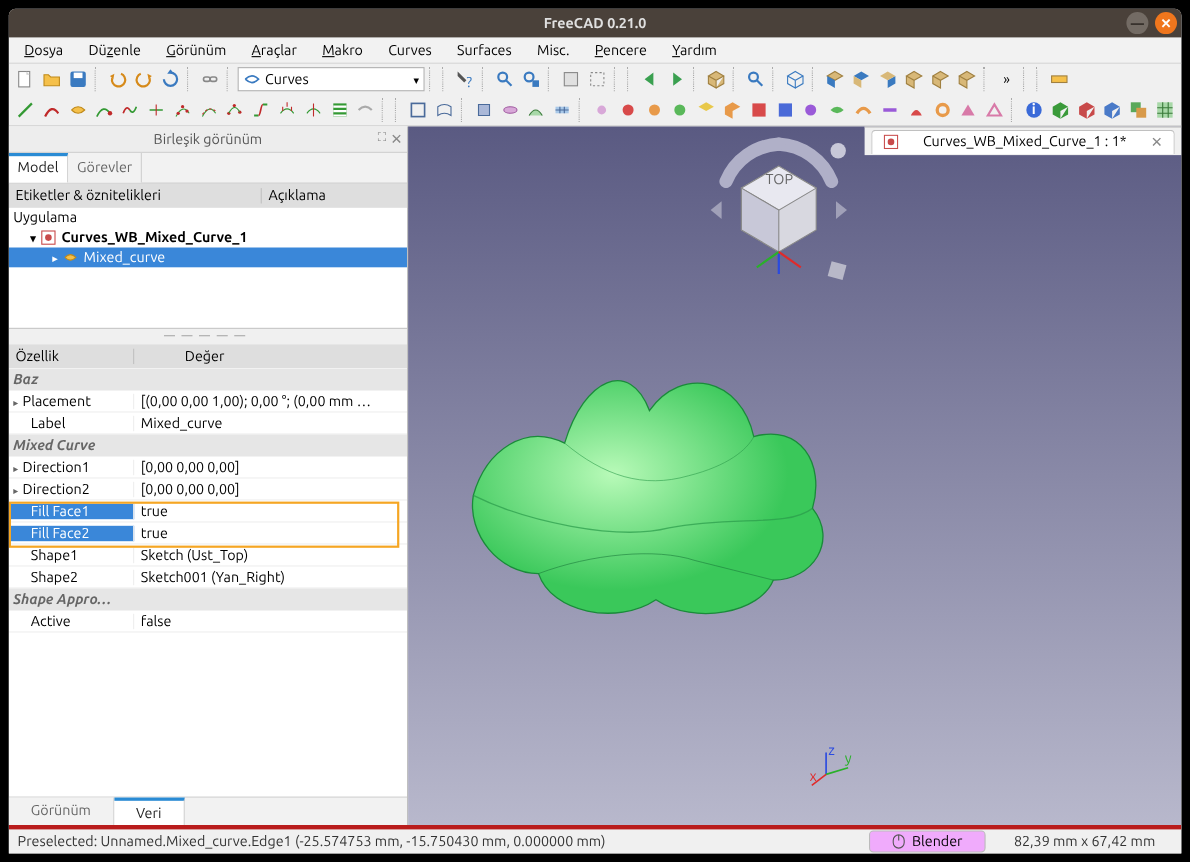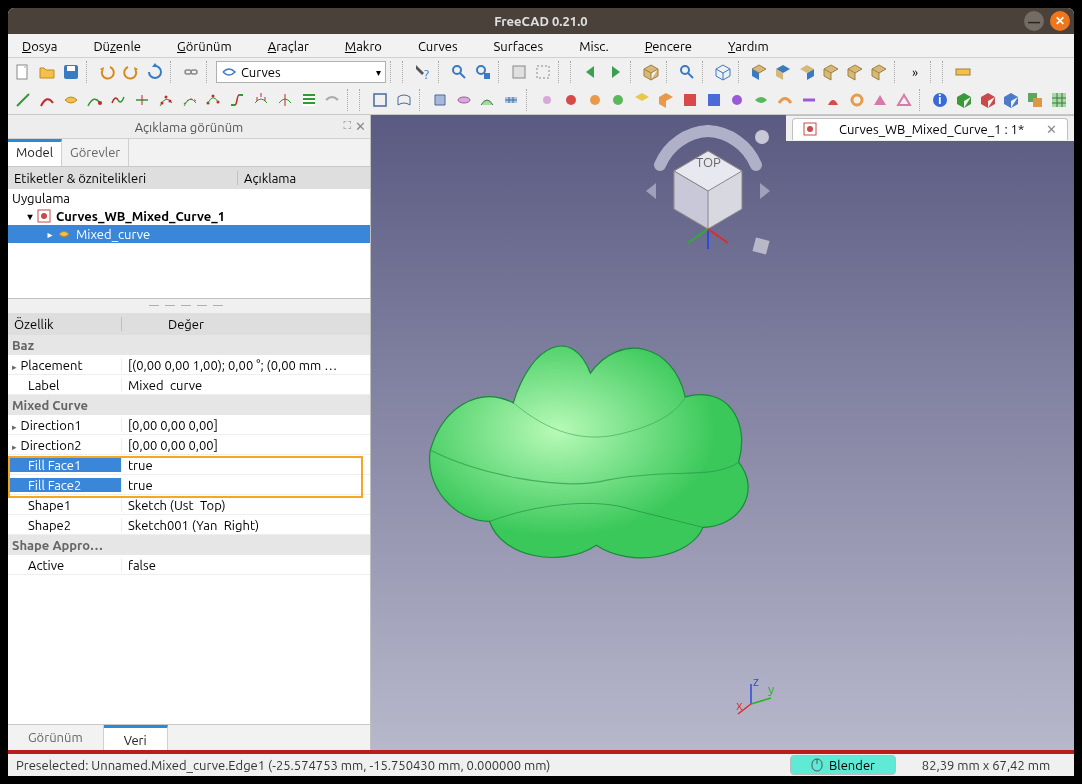--- a/index.html
+++ b/index.html
@@ -3,21 +3,21 @@
 <meta charset="utf-8">
 <style>
 * { box-sizing: border-box; margin: 0; padding: 0; font-family: "Ubuntu", "Liberation Sans", sans-serif; font-size: 13px; }
 body { background: #000; width: 1082px; height: 784px; overflow: hidden; }
 .window { position: absolute; left: 8px; top: 8px; width: 1066px; height: 768px; background: #f5f5f5; display: flex; flex-direction: column; border-radius: 6px 6px 0 0; overflow: hidden; }
 .titlebar { height: 26px; background: #4a413a; color: #e0e0e0; display: flex; align-items: center; justify-content: center; position: relative; font-weight: bold; }
 .titlebar-buttons { position: absolute; right: 4px; top: 3px; display: flex; gap: 6px; }
 .tb-btn { width: 20px; height: 20px; border-radius: 10px; display: flex; align-items: center; justify-content: center; font-size: 12px; }
 .tb-min { background: #736b64; color: #2a2521; }
 .tb-close { background: #f0761d; color: #fff; }
-.menubar { height: 24px; background: #f2f2f2; display: flex; align-items: center; padding: 0 6px; gap: 20px; border-bottom: 1px solid #d0d0d0; }
+.menubar { height: 24px; background: #f2f2f2; display: flex; align-items: center; padding: 0 6px; gap: 7px; border-bottom: 1px solid #d0d0d0; }
 .menu-item { padding: 2px 8px; }
 .menu-item .u { text-decoration: underline; }
 .toolbar-rows { background: #f0f0f0; border-bottom: 1px solid #c8c8c8; }
 .toolbar-row { height: 28px; display: flex; align-items: center; padding: 0 4px; gap: 2px; }
 .tool-btn { width: 22px; height: 22px; display: flex; align-items: center; justify-content: center; }
 .sep { width: 6px; height: 22px; border-left: 1px dotted #aaa; margin: 0 2px; }
 .wb-select { height: 22px; width: 170px; border: 1px solid #b0b0b0; background: #fff; display: flex; align-items: center; padding: 0 4px; gap: 4px; }
 .wb-select .arrow { margin-left: auto; font-size: 10px; }
 .main-area { flex: 1; display: flex; min-height: 0; }
 .left-panel { width: 363px; background: #fafafa; display: flex; flex-direction: column; border-right: 1px solid #c0c0c0; }
@@ -34,38 +34,38 @@
 .tree-row.sel { background: #3a87d9; color: #fff; }
 .tree-row .chev { width: 12px; display: inline-block; text-align: center; font-size: 10px; }
 .tree-row .icon { width: 16px; height: 16px; margin-right: 4px; display: inline-flex; align-items: center; justify-content: center; }
 .tree-row.doc { font-weight: bold; padding-left: 16px; }
 .tree-row.child { padding-left: 36px; }
 .splitter { height: 14px; text-align: center; color: #888; letter-spacing: 6px; background: #f0f0f0; font-size: 10px; cursor: row-resize; }
 .prop-header { display: flex; background: #dedede; height: 22px; align-items: center; gap: 40px; }
 .prop-header .c1 { width: 114px; padding-left: 6px; border-right: 1px solid #c0c0c0; }
 .prop-header .c2 { flex: 1; padding-left: 6px; }
 .prop-body { flex: 1; background: #fff; overflow: hidden; position: relative; }
-.prop-group { background: #e6e6e6; color: #666; font-weight: bold; padding: 2px 4px; height: 20px; display: flex; align-items: center; }
+.prop-group { background: #e6e6e6; color: #666; font-weight: bold; padding: 2px 4px; height: 20px; display: flex; align-items: center; font-style: italic; }
 .prop-row { display: flex; height: 20px; align-items: center; border-bottom: 1px solid #eee; }
 .prop-row .n { width: 114px; padding-left: 20px; border-right: 1px solid #eee; white-space: nowrap; overflow: hidden; }
 .prop-row .v { flex: 1; padding-left: 6px; white-space: nowrap; overflow: hidden; }
 .prop-row .chev { width: 12px; margin-left: -16px; margin-right: 4px; font-size: 9px; color: #666; }
 .highlight-box { position: absolute; border: 2px solid #f5a623; pointer-events: none; }
 .sel-prop .n { background: #3a87d9; color: #fff; }
 .bottom-tabs { display: flex; border-top: 1px solid #c8c8c8; background: #f2f2f2; height: 26px; }
 .bottom-tabs .tab { padding: 5px 20px; }
 .viewport { flex: 1; background: linear-gradient(#5a5a82, #b8b8cc); position: relative; display: flex; flex-direction: row; }
 .viewport-3d { flex: 1; position: relative; }
 .nav-cube { position: absolute; right: 8px; top: 6px; width: 140px; height: 140px; }
 .axis-ind { position: absolute; right: 10px; bottom: 34px; width: 40px; height: 40px; }
 .doc-tabs { height: 26px; background: #f0f0f0; display: flex; align-items: center; padding: 0 6px; border-top: 1px solid #c0c0c0; }
 .doc-tab { background: #fff; border: 1px solid #c0c0c0; border-bottom: none; padding: 3px 10px; display: flex; align-items: center; gap: 22px; border-radius: 4px 4px 0 0; }
 .statusbar { height: 26px; background: #f0f0f0; border-top: 4px solid #b91c1c; display: flex; align-items: center; padding: 0 8px; gap: 10px; }
 .status-left { flex: 1; color: #333; }
-.status-btn { border: 1px solid #bbb; border-radius: 4px; padding: 2px 20px; background: #5eead4; display: flex; align-items: center; gap: 6px; }
+.status-btn { border: 1px solid #bbb; border-radius: 4px; padding: 2px 20px; background: #f0abfc; display: flex; align-items: center; gap: 6px; }
 .status-dims { width: 160px; text-align: center; color: #333; }
 svg { display: block; }
 </style>
 </head>
 <body>
 
 <div class="window">
 
   <div class="titlebar">
     <span>FreeCAD 0.21.0</span>
@@ -487,21 +487,21 @@
             <path d="M2 7 H16 M2 12 H16 M7 2 V16 M12 2 V16" stroke="#3a7a3a"></path>
           </svg>
         </div>
     </div>
   </div>
 
   <div class="main-area">
 
     <div class="left-panel">
       <div class="panel-header">
-        <span>Açıklama görünüm</span>
+        <span>Birleşik görünüm</span>
         <div class="icons">
           <span style="font-size:11px;color:#888;">⛶</span>
           <span style="font-size:13px;color:#888;">✕</span>
         </div>
       </div>
       <div class="tabs">
         <div class="tab active">Model</div>
         <div class="tab">Görevler</div>
       </div>
       <div class="tree-header">

